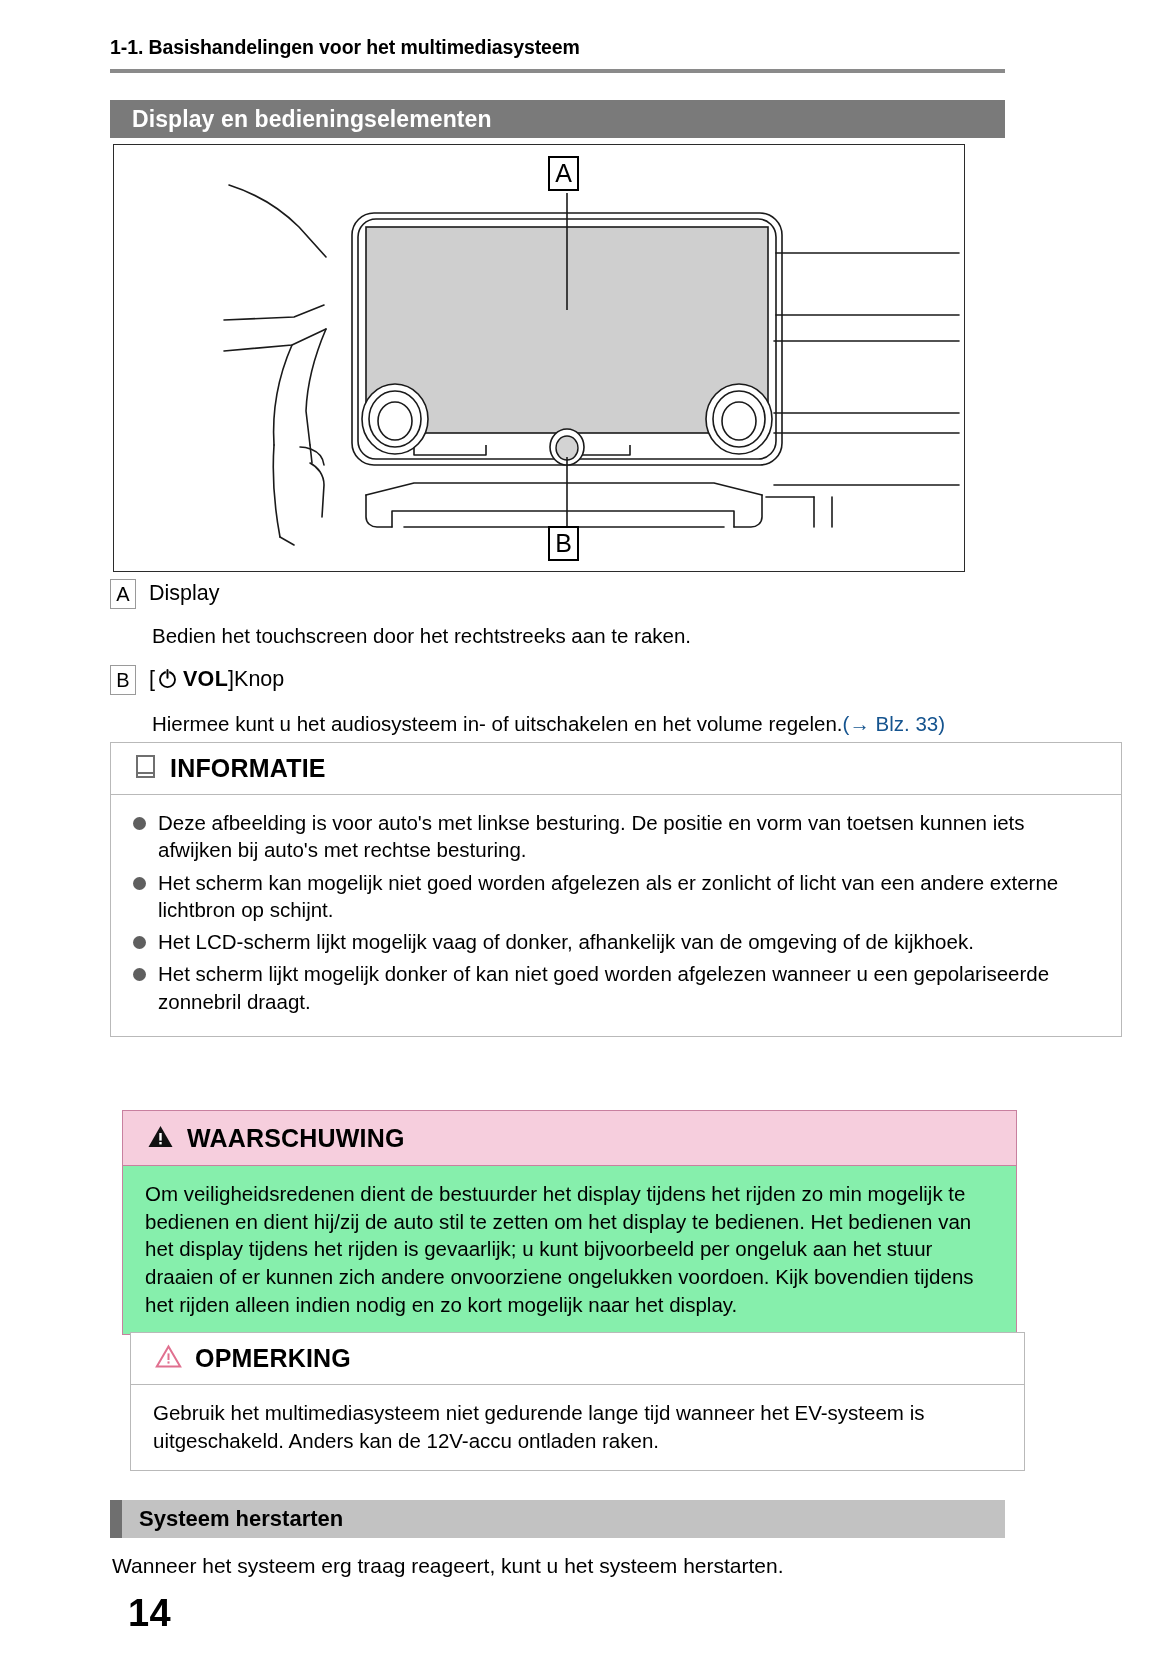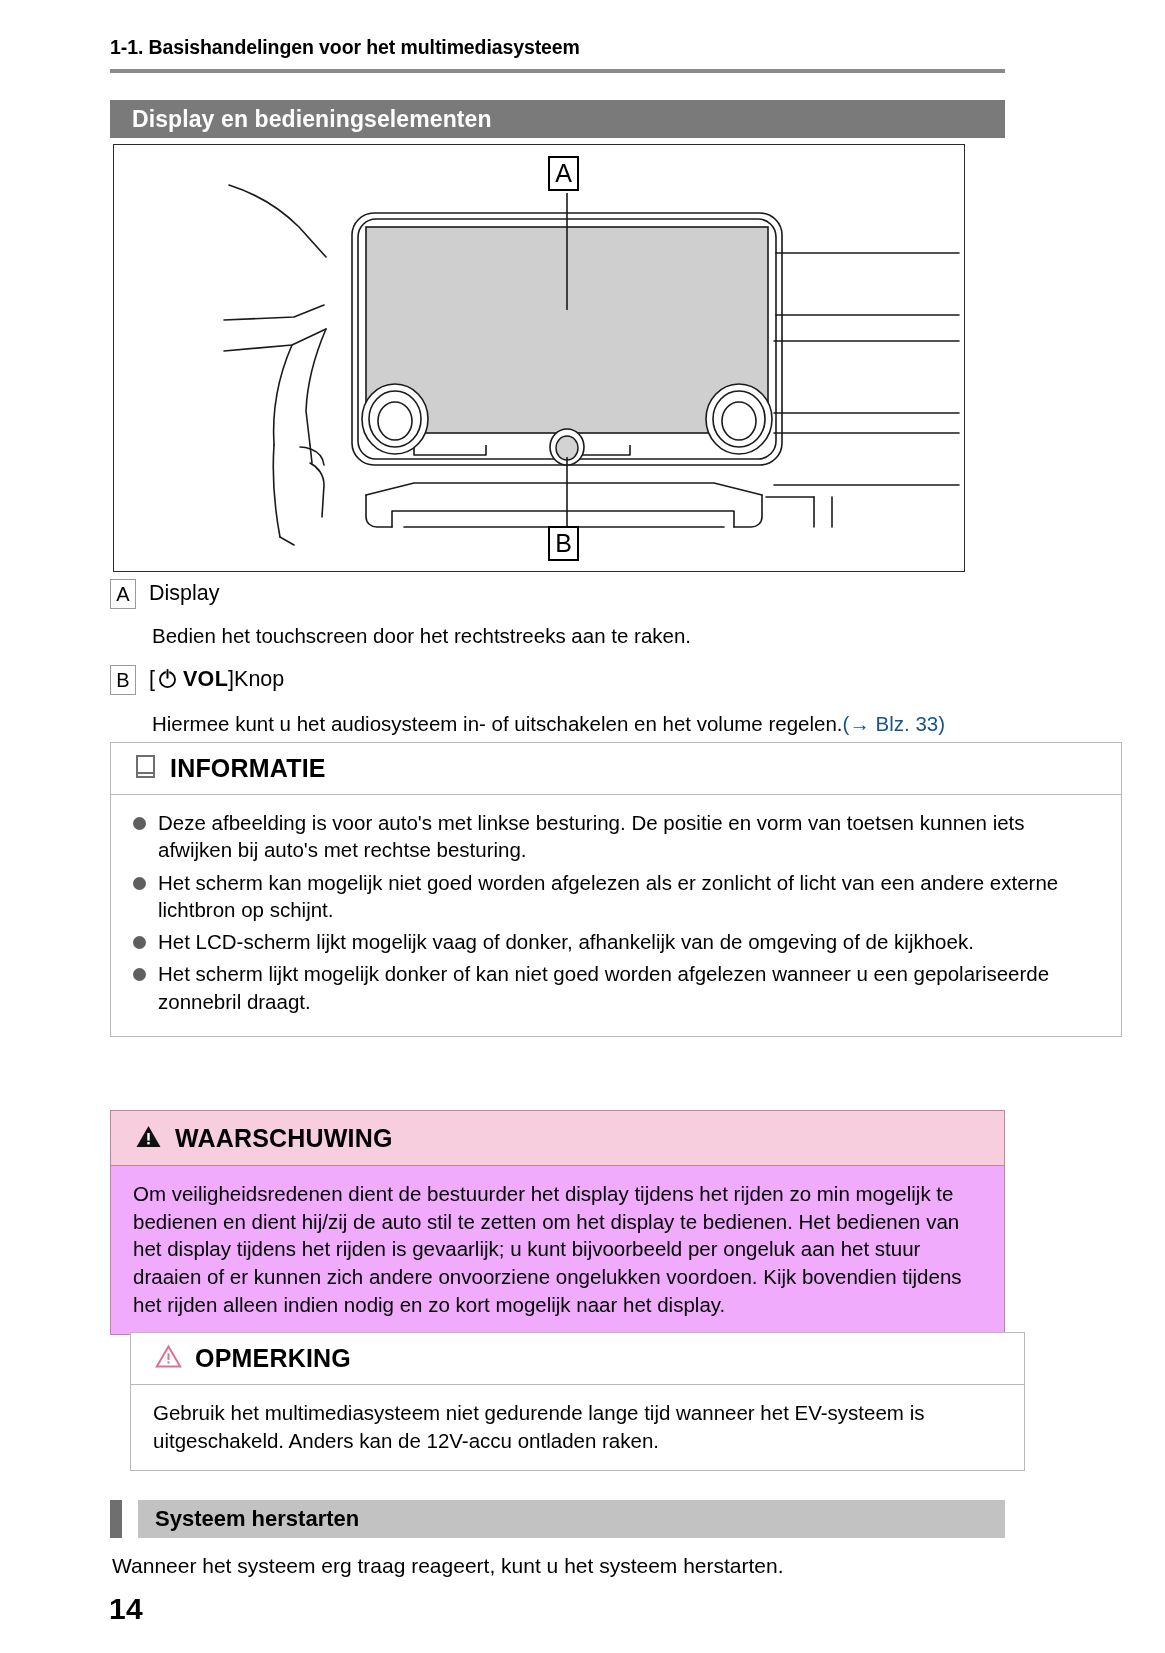--- a/index.html
+++ b/index.html
@@ -165,25 +165,25 @@
   }
   .bullet-text {
     font-size: 20.5px;
     line-height: 1.33;
     padding-left: 12px;
   }
 
   
   .warn-box {
     position: absolute;
-    left: 110px;
+    left: 122px;
     width: 895px;
     box-sizing: border-box;
     border: 1px solid #c8809f;
-    background: #f0abfc;
+    background: #86efac;
   }
   .warn-head {
     display: flex;
     align-items: center;
     height: 55px;
     padding-left: 24px;
     background: #f6cedd;
     border-bottom: 1px solid #c8809f;
     box-sizing: border-box;
   }
@@ -259,22 +259,22 @@
   .plain-par {
     position: absolute;
     left: 112px;
     width: 895px;
     font-size: 21px;
     line-height: 1.35;
   }
 
   .page-number {
     position: absolute;
-    left: 109px;
-    font-size: 30px;
+    left: 128px;
+    font-size: 38px;
     font-weight: bold;
     letter-spacing: 0.3px;
   }
 </style>
 </head>
 <body>
 
 <div id="page">
 
   <div class="running-header">
@@ -433,21 +433,21 @@
           <path d="M13.5,2.4 L25.2,22.6 L1.8,22.6 Z" fill="none" stroke="#e0708f" stroke-width="2"></path>
           <rect x="12.5" y="9.4" width="2" height="6.6" fill="#e0708f"></rect>
           <rect x="12.5" y="17.4" width="2" height="2.2" fill="#e0708f"></rect>
         </svg>
       </span>
       <span class="nth-text">OPMERKING</span>
     </div>
     <div class="notice-body">Gebruik het multimediasysteem niet gedurende lange tijd wanneer het EV-systeem is uitgeschakeld. Anders kan de 12V-accu ontladen raken.</div>
   </div>
 
-  <div class="sub-bar" style="top:1500px;gap:16px;">
+  <div class="sub-bar" style="top:1500px;">
     <div class="tab"></div>
     <div class="body">
       <span class="sb2-text">Systeem herstarten</span>
     </div>
   </div>
 
   <div class="plain-par" style="top:1552px;">Wanneer het systeem erg traag reageert, kunt u het systeem herstarten.</div>
 
   <div class="page-number" style="top:1592px;">14</div>
 

